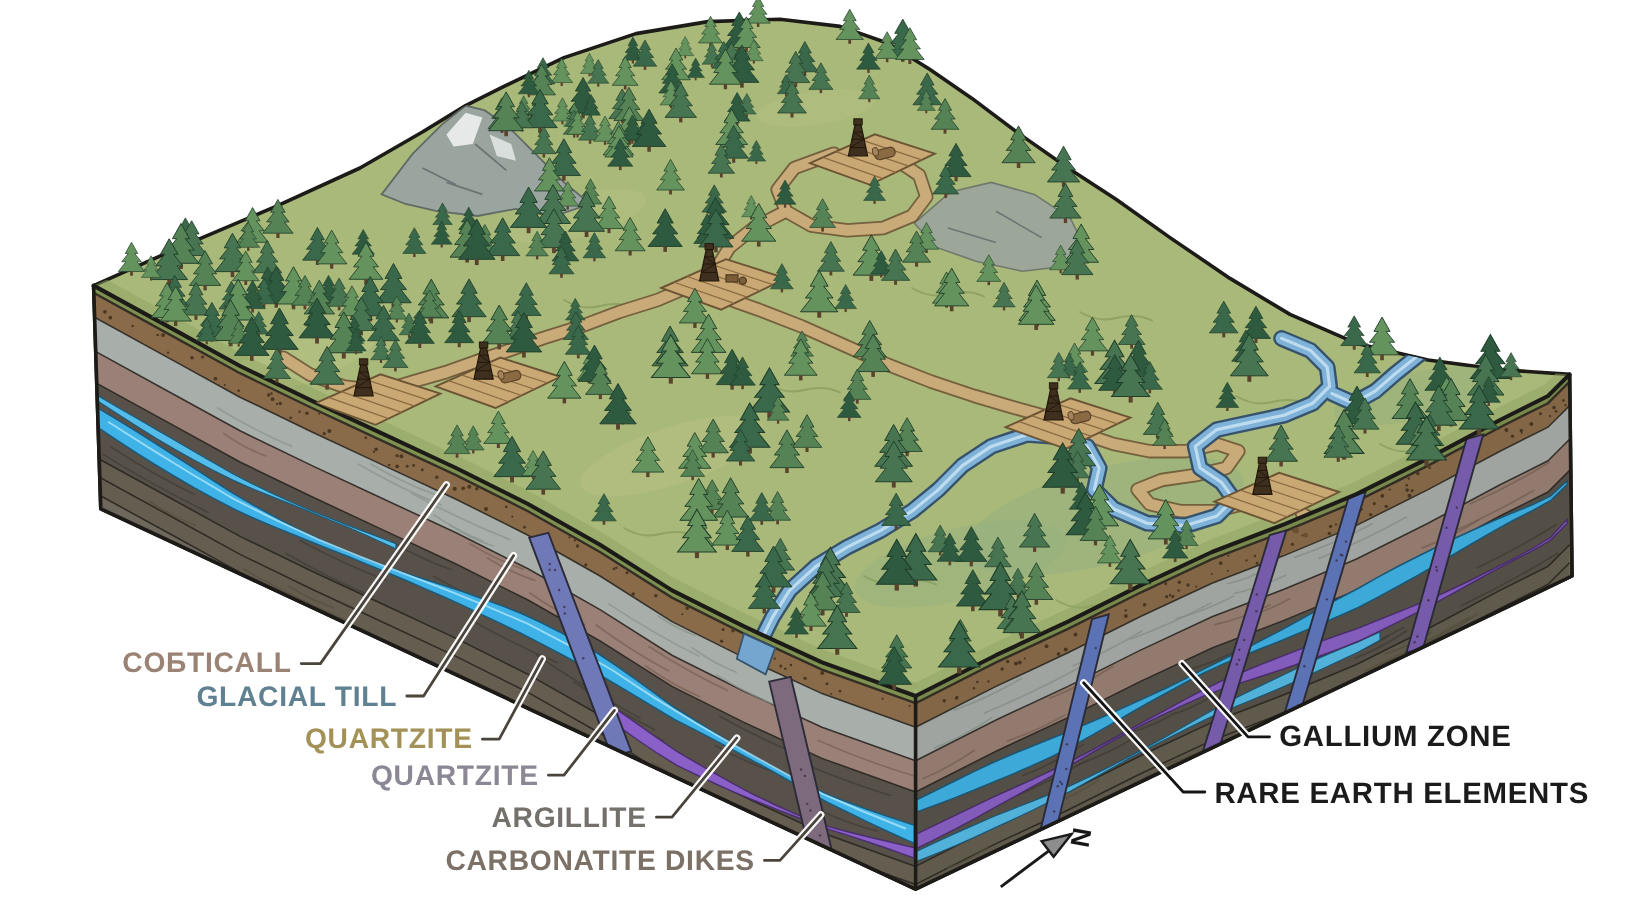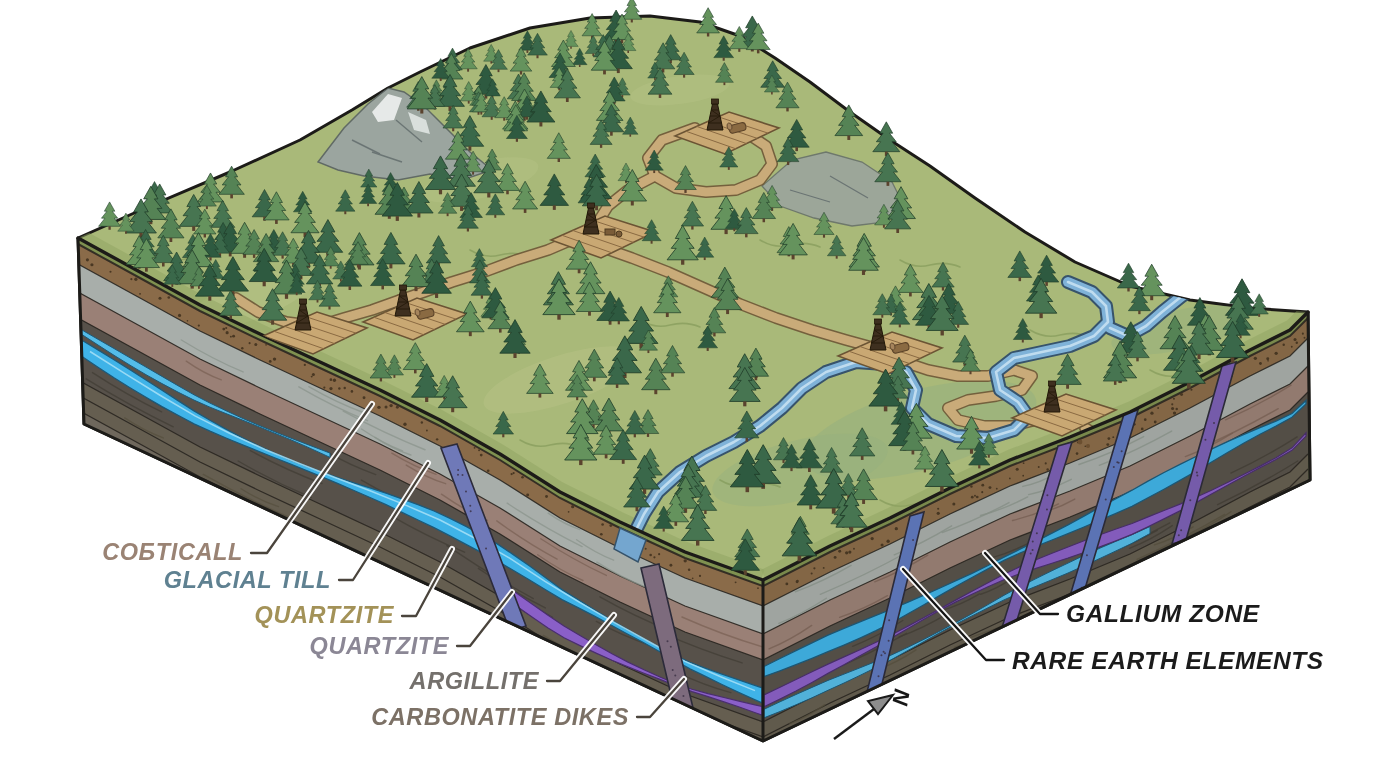--- a/index.html
+++ b/index.html
@@ -1,17 +1,17 @@
 <!DOCTYPE html>
 <html><head>
 <meta charset="utf-8">
 <style>
   html,body{margin:0;padding:0;background:#ffffff;}
   #stage{position:relative;width:1376px;height:768px;background:#ffffff;overflow:hidden;
-         font-family:"Liberation Sans", sans-serif;font-style:italic;}
+         font-family:"Liberation Sans", sans-serif;}
   svg{display:block}
   text.lbl{font-family:"Liberation Sans", sans-serif;font-weight:600;letter-spacing:0.6px;
            paint-order:stroke;stroke:#ffffff;stroke-width:4px;stroke-linejoin:round;}
   text.lbl.right{font-weight:600;}
 </style>
 </head>
 <body>
 
 <div id="stage">
 <svg id="scene" width="1376" height="768" viewBox="0 0 1376 768">

